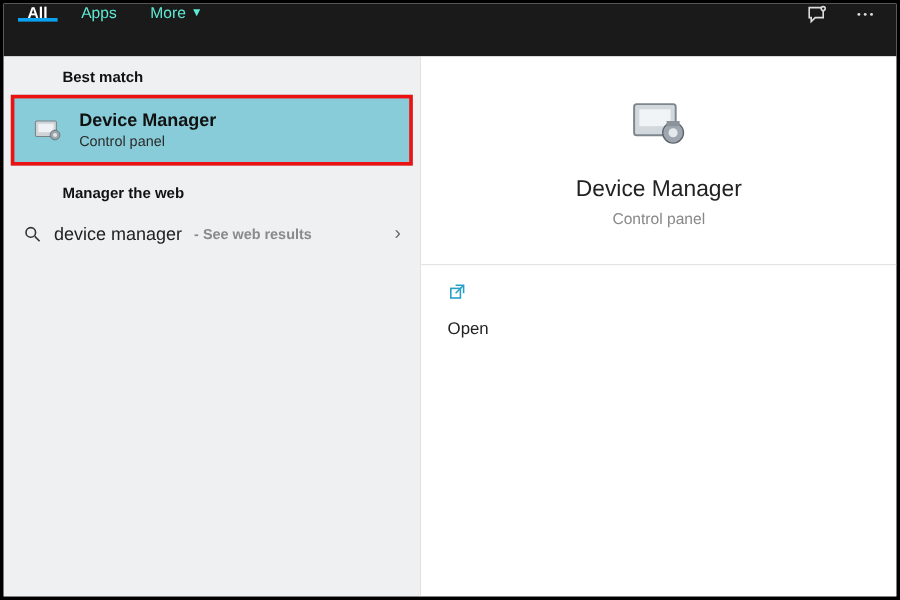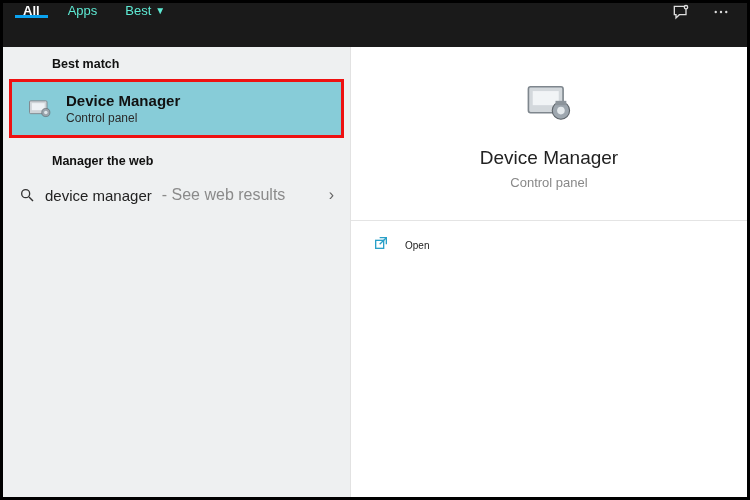--- a/index.html
+++ b/index.html
@@ -19,43 +19,43 @@
 
 .section-label { font-size: 12.5px; font-weight: 700; padding: 10px 14px 8px; color: #111; margin-left: 35px; }
 
 .best-match { display: flex; align-items: center; gap: 12px; padding: 10px 14px; background: #87ccd8; border: 3px solid #e11; margin: 0 6px 6px 6px; cursor: pointer; }
 .bm-icon { width: 28px; height: 28px; }
 .bm-text .title { font-size: 15px; font-weight: 700; color: #111; }
 .bm-text .sub { font-size: 12px; color: #2b2b2b; margin-top: 2px; }
 
 .web-row { display: flex; align-items: center; gap: 10px; padding: 10px 16px; cursor: pointer; }
 .web-row .q { font-size: 15px; color: #222; }
-.web-row .hint { font-size: 16px; color: #8a8a8a; }
+.web-row .hint { font-size: 12px; color: #8a8a8a; font-weight: bold; }
 .web-row .arrow { margin-left: auto; color: #666; font-size: 16px; }
 
 .preview-head { text-align: center; padding: 30px 10px 20px; }
 .preview-icon { width: 52px; height: 52px; margin: 0 auto 18px; }
 .preview-title { font-size: 19px; color: #222; }
 .preview-sub { font-size: 13px; color: #888; margin-top: 6px; }
 .divider { height: 1px; background: #e4e4e4; margin: 10px 0 0; }
 
-.action-row { display: flex; align-items: flex-end; gap: 14px; padding: 14px 22px; cursor: pointer; font-size: 10px; color: #222; }
+.action-row { display: flex; align-items: flex-start; gap: 14px; padding: 14px 22px; cursor: pointer; font-size: 14px; color: #222; flex-direction: column; }
 .action-row .ico { color: #2aa0c8; width: 18px; display: flex; }
 
 svg { display: block; }
 .search-icon { width: 16px; height: 16px; }
 </style>
 </head>
 <body>
 
 <div class="topbar">
   <div class="tab active">All</div>
   <div class="tab">Apps</div>
   <div class="tab">
-    <span>Best</span>
+    <span>More</span>
     <span class="chev">▼</span>
   </div>
   <div class="topbar-spacer"></div>
   <div class="topbar-icon">
     <svg width="20" height="20" viewBox="0 0 24 24" fill="none" stroke="#ddd" stroke-width="1.6">
       <path d="M4 4h14v10H10l-4 4v-4H4z"></path>
         <circle cx="18" cy="5" r="2" fill="#1a1a1a"></circle>
     </svg>
   </div>
   <div class="topbar-icon">

